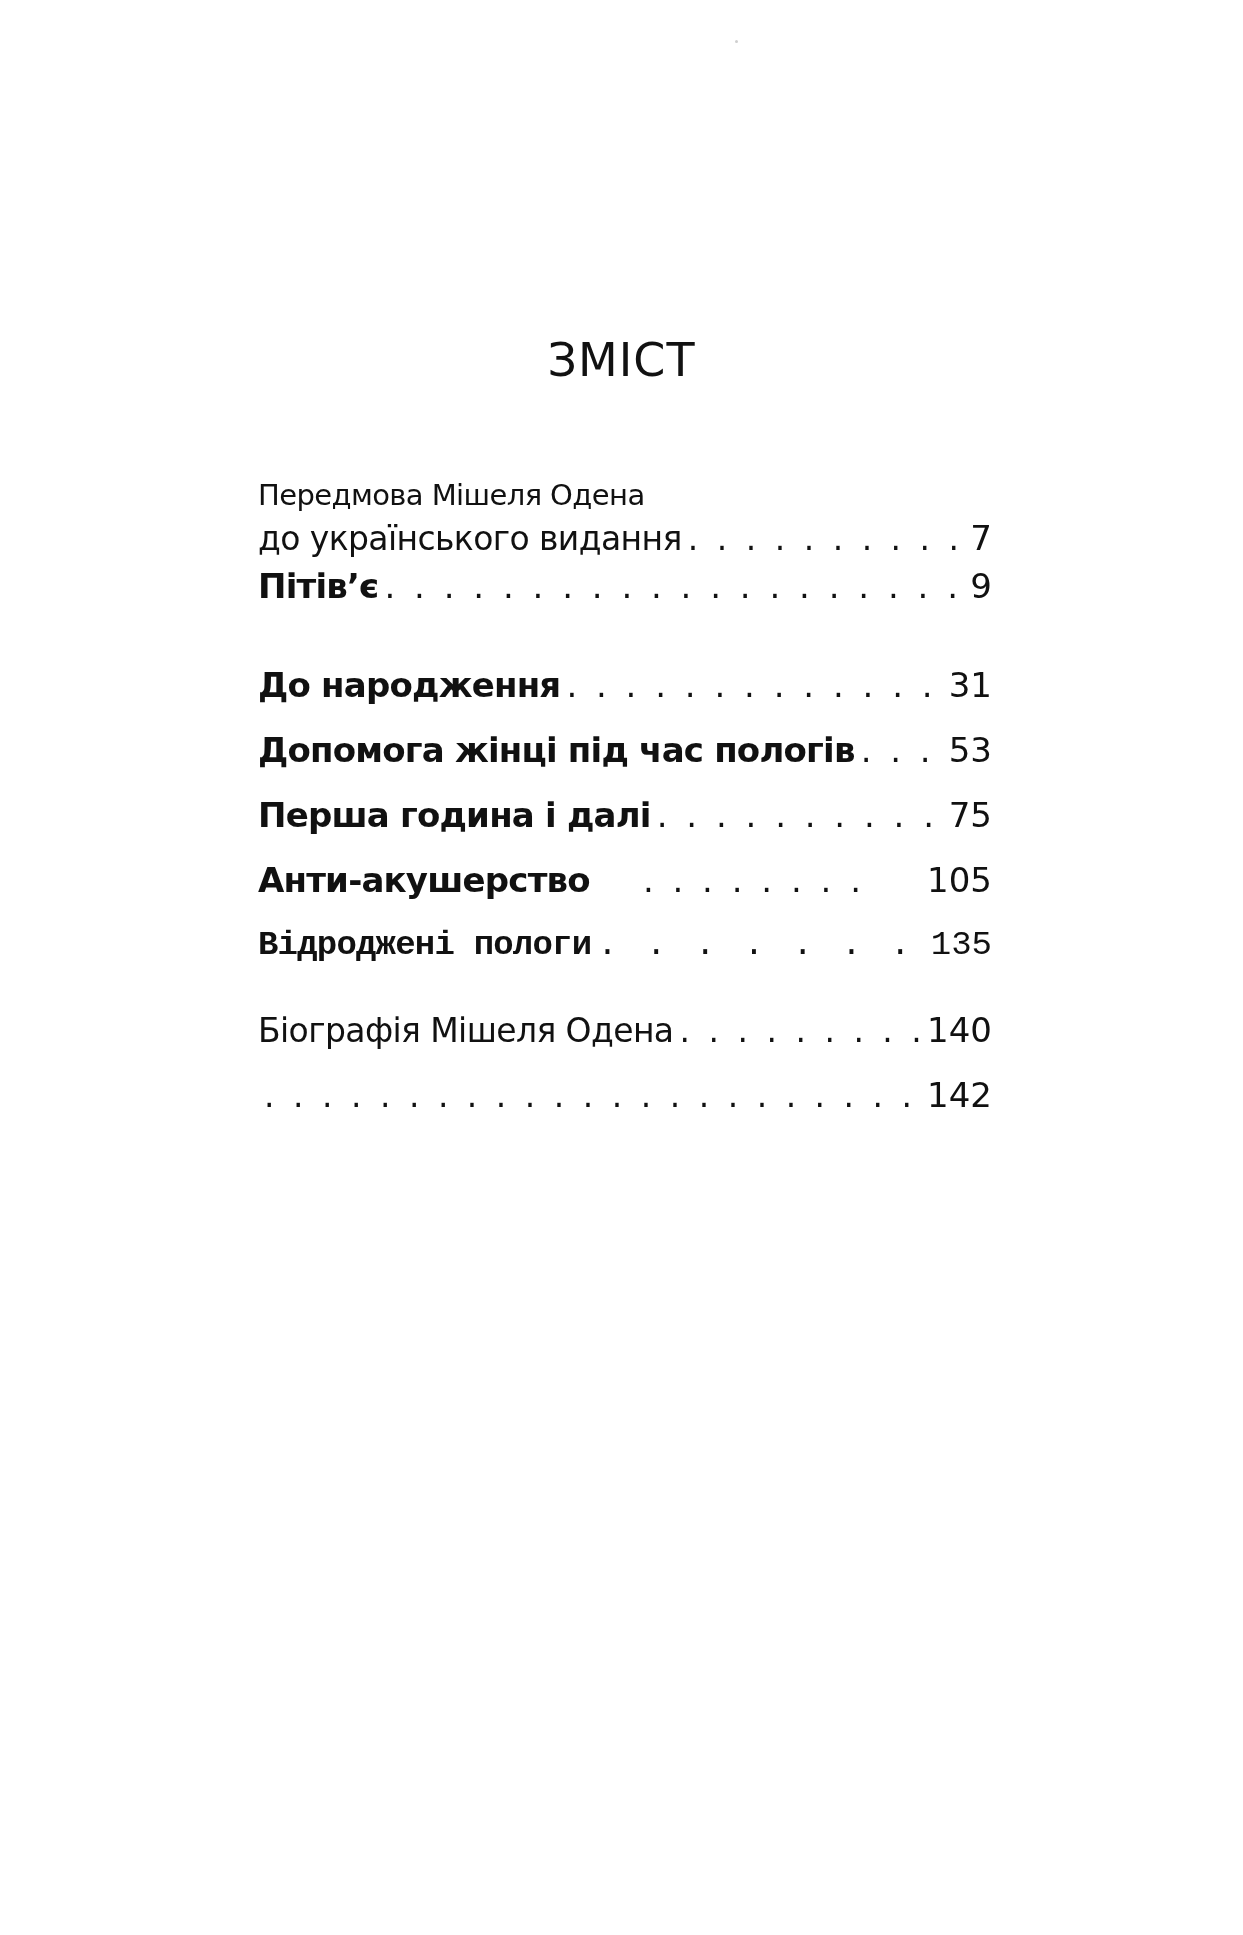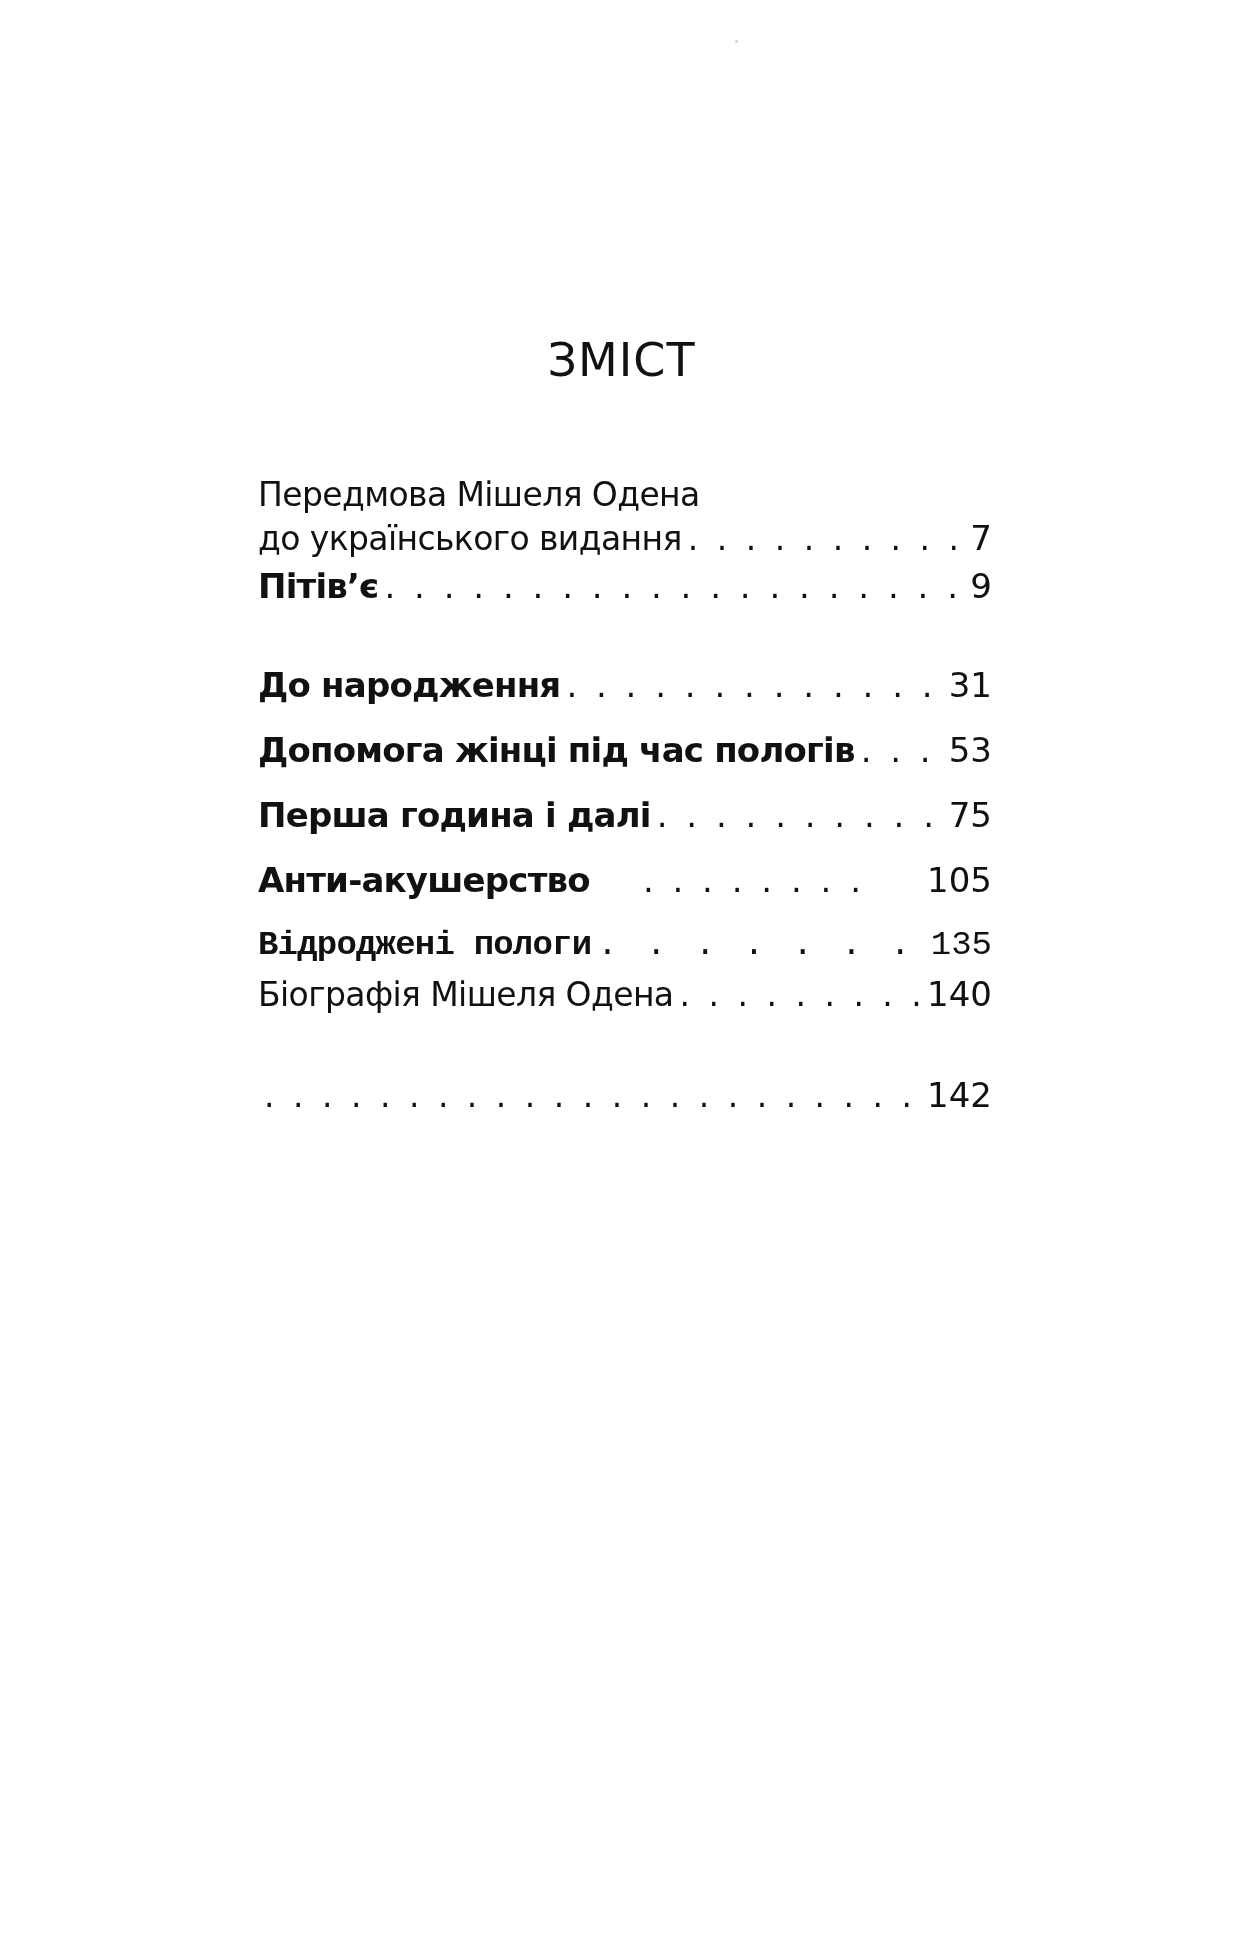--- a/index.html
+++ b/index.html
@@ -58,21 +58,21 @@
     }
     .toc-entry.bold {
       font-size: 34px;
       font-weight: bold;
       letter-spacing: -0.8px;
     }
     .toc-label-block {
       position: absolute;
       left: 0;
       width: 734px;
-      font-size: 33px;
+      font-size: 29px;
       letter-spacing: -0.6px;
       line-height: 44px;
       white-space: nowrap;
     }
     .entry-text {
       flex: 0 0 auto;
     }
     .leader {
       flex: 1 1 auto;
       overflow: hidden;
@@ -140,21 +140,21 @@
     <span class="leader"></span>
     <span class="page-num">105</span>
   </div>
 
   <div class="toc-entry bold" style="top:923px;font-family:Liberation Mono, monospace;">
     <span class="entry-text">Відроджені пологи</span>
     <span class="leader"></span>
     <span class="page-num">135</span>
   </div>
 
-  <div class="toc-entry regular" style="top:972px;">
+  <div class="toc-entry regular" style="top:1008px;">
     <span class="entry-text">Біографія Мішеля Одена</span>
     <span class="leader"></span>
     <span class="page-num">140</span>
   </div>
 
   <div class="toc-entry regular" style="top:1073px;">
     <span class="leader"></span>
     <span class="page-num">142</span>
   </div>
 

